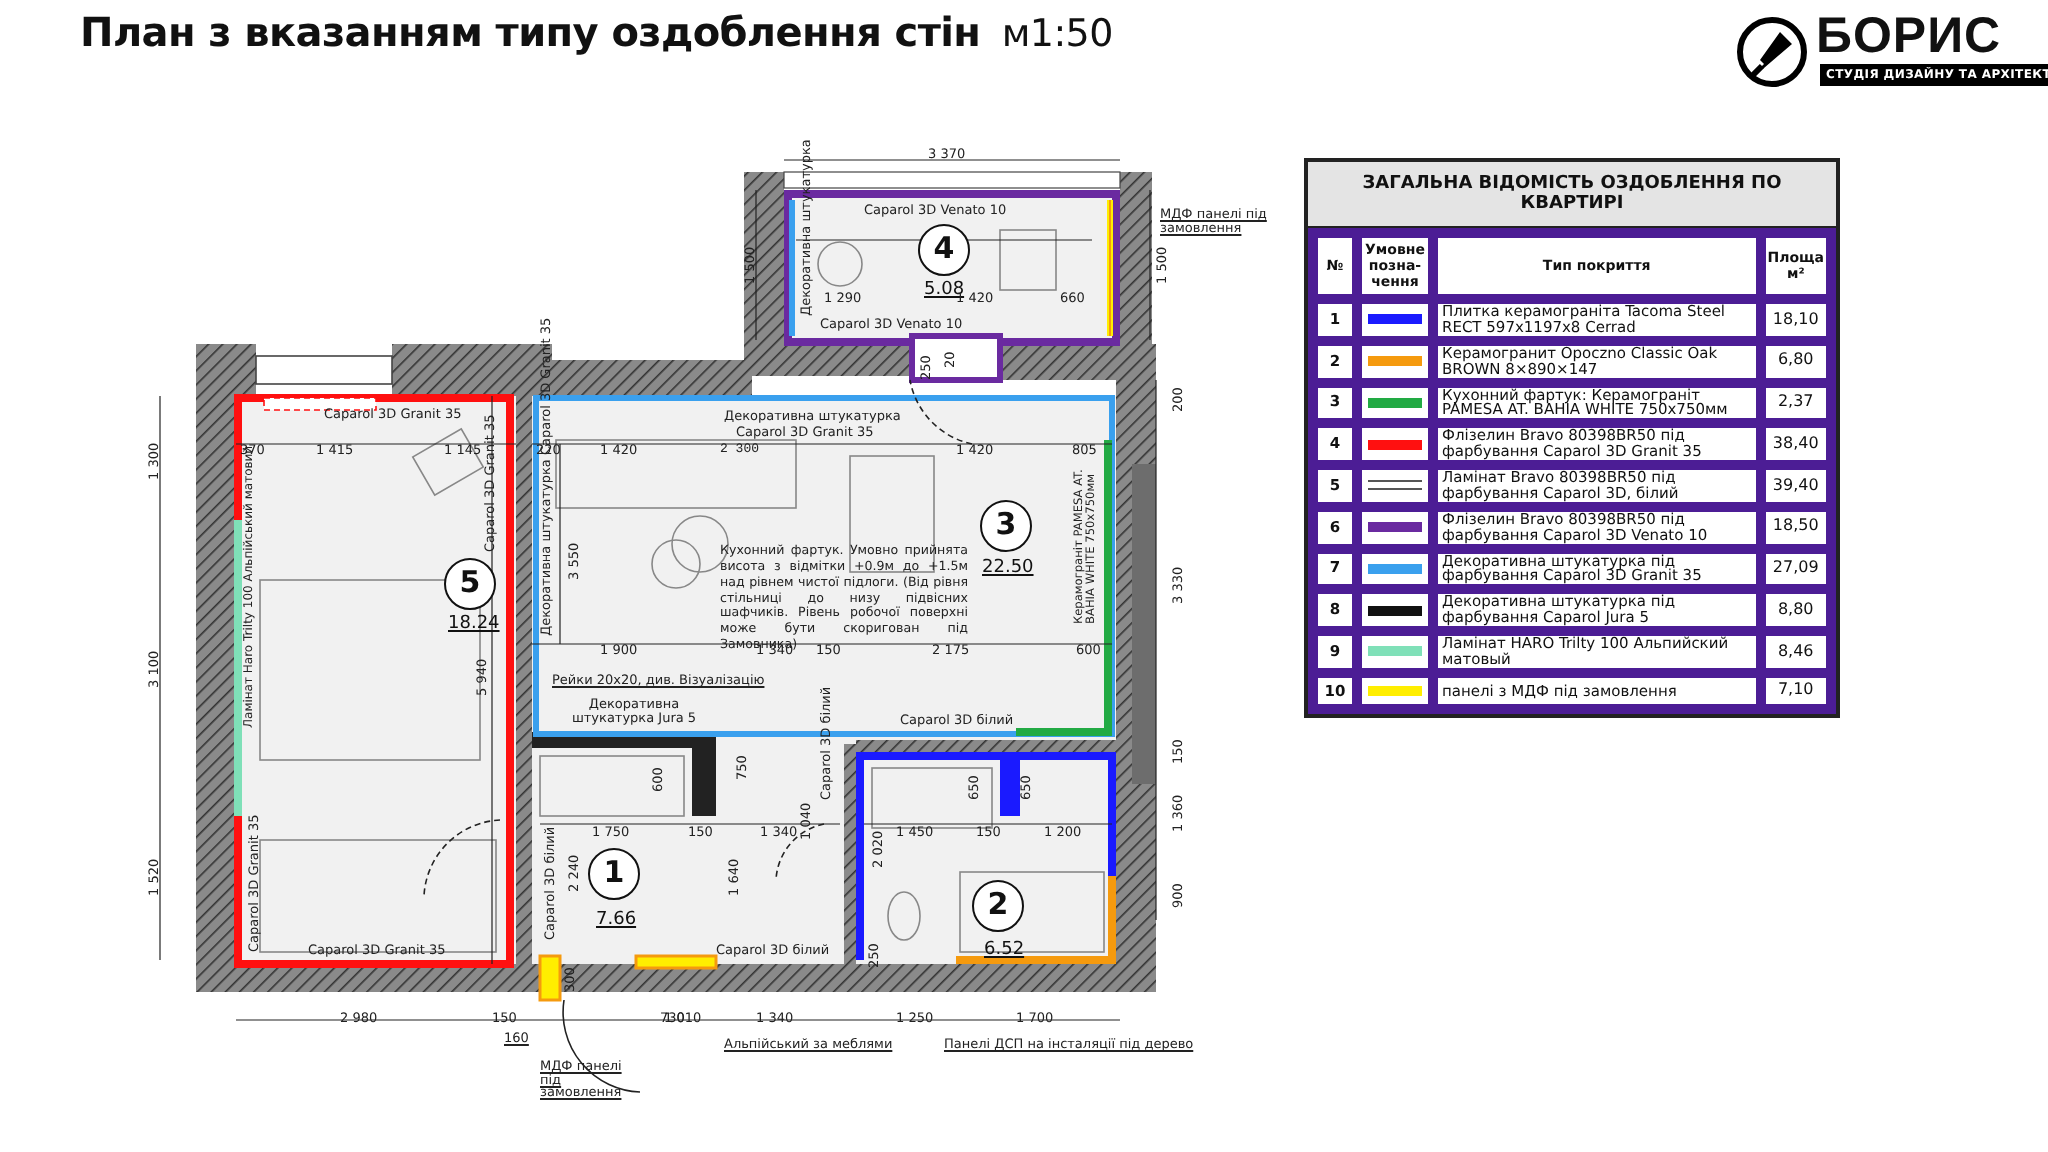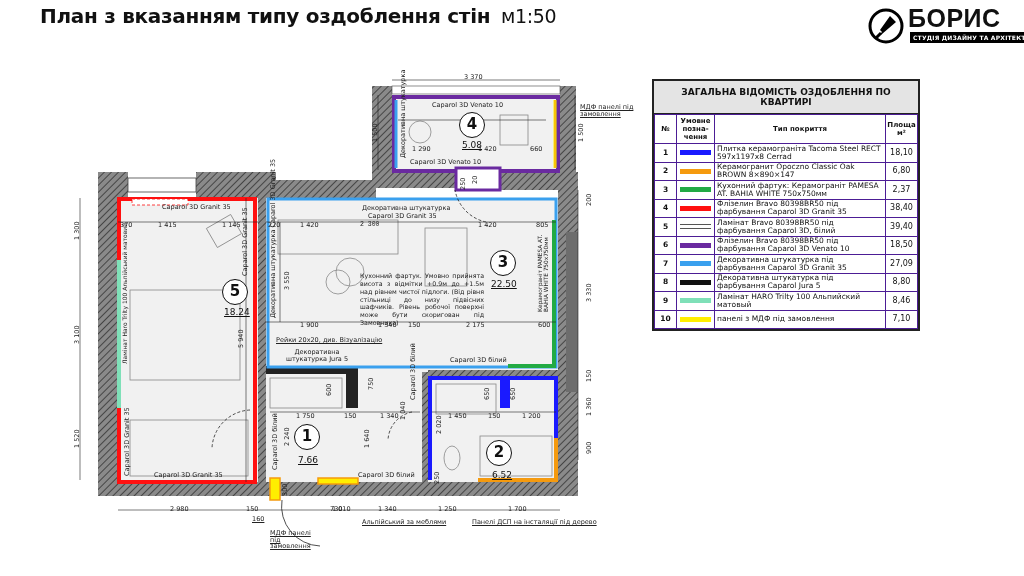--- a/index.html
+++ b/index.html
@@ -11,21 +11,21 @@
 
   .logo { position: absolute; left: 866px; top: 6px; width: 160px; height: 44px; }
   .logo .brand { position: absolute; left: 42px; top: -2px; font-family: "Liberation Sans", sans-serif; font-weight: bold; font-size: 25px; letter-spacing: 0.5px; }
   .logo .tagline { position: absolute; left: 44px; top: 26px; background: #000; color: #fff; font-size: 6px; font-weight: bold; padding: 2px 3px; white-space: nowrap; letter-spacing: 0.2px; }
   .logo .emblem { position: absolute; left: 2px; top: 2px; width: 36px; height: 36px; }
 
   
   .legend { position: absolute; left: 652px; top: 79px; width: 268px; border: 2px solid #222; font-size: 7.5px; background: #fff; }
   .legend .lhead { background: #e4e4e4; text-align: center; font-weight: bold; font-size: 9px; padding: 6px 2px; border-bottom: 1.5px solid #222; }
   .legend table { width: 100%; border-collapse: collapse; }
-  .legend th, .legend td { border: 1px solid #4c1d95; }
+  .legend th, .legend td { border: 5px solid #4c1d95; }
   .legend th { font-size: 7px; font-weight: bold; text-align: center; padding: 2px 1px; background: #fff; }
   .legend td { height: 18.5px; padding: 0 2px; vertical-align: middle; line-height: 1.05; }
   .legend td.num { width: 22px; text-align: center; font-weight: bold; }
   .legend td.swatch { width: 38px; padding: 0 3px; }
   .legend td.area { width: 32px; text-align: center; font-size: 8px; }
   .sw { height: 5px; width: 100%; }
   .sw.double { height: 5px; border-top: 1px solid #555; border-bottom: 1px solid #555; background: #fff; }
 
   
   .plan { position: absolute; left: 0; top: 0; width: 648px; height: 576px; }
@@ -229,21 +229,21 @@
   <div class="lbl v" style="left:484px;top:400px;">650</div>
   <div class="lbl v" style="left:510px;top:400px;">650</div>
   <div class="lbl v" style="left:436px;top:434px;">2 020</div>
   <div class="lbl v" style="left:434px;top:484px;">250</div>
   <div class="lbl" style="left:170px;top:506px;">2 980</div>
   <div class="lbl" style="left:246px;top:506px;">150</div>
   <div class="lbl u" style="left:252px;top:516px;">160</div>
   <div class="lbl" style="left:288px;top:506px;margin-left:44px;">1 010</div>
   <div class="lbl" style="left:330px;top:506px;">730</div>
   <div class="lbl" style="left:378px;top:506px;">1 340</div>
-  <div class="lbl" style="left:438px;top:506px;">1 250</div>
+  <div class="lbl" style="left:448px;top:506px;">1 250</div>
   <div class="lbl" style="left:508px;top:506px;">1 700</div>
 </div>
 
 <div class="legend">
   <div class="lhead">ЗАГАЛЬНА ВІДОМІСТЬ ОЗДОБЛЕННЯ ПО КВАРТИРІ</div>
   <table>
     <thead>
       <tr>
         <th>№</th>
         <th>Умовне позна-чення</th>

